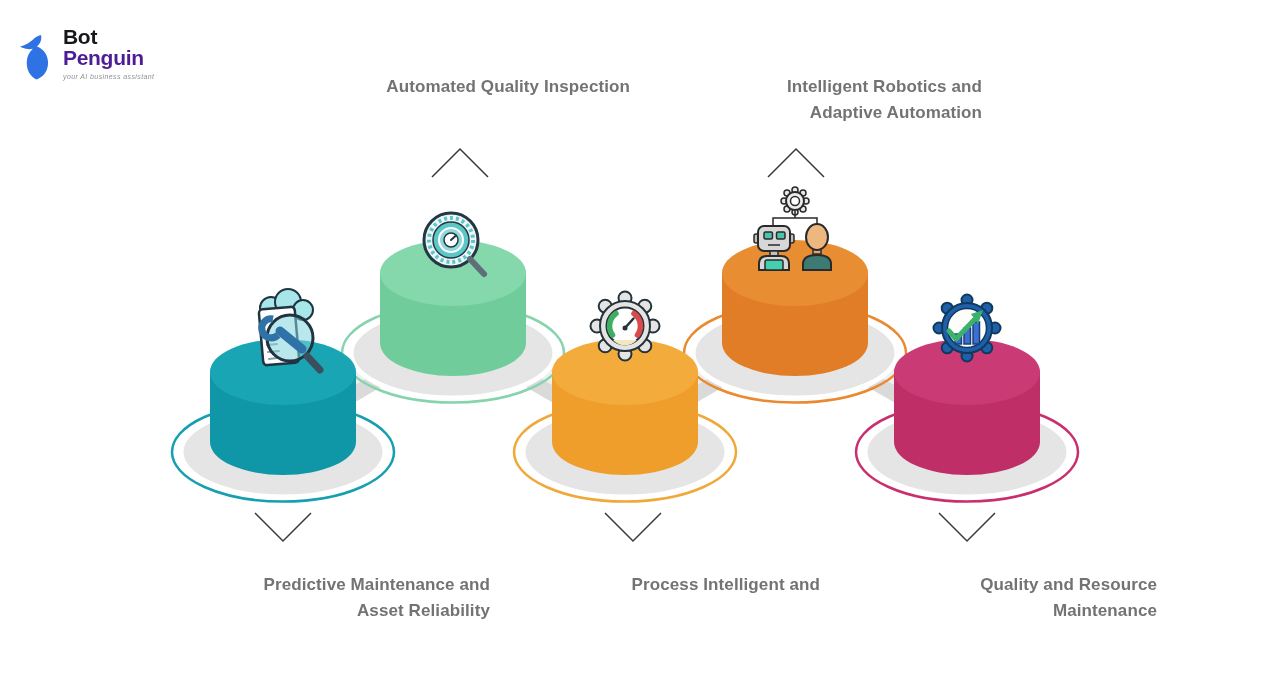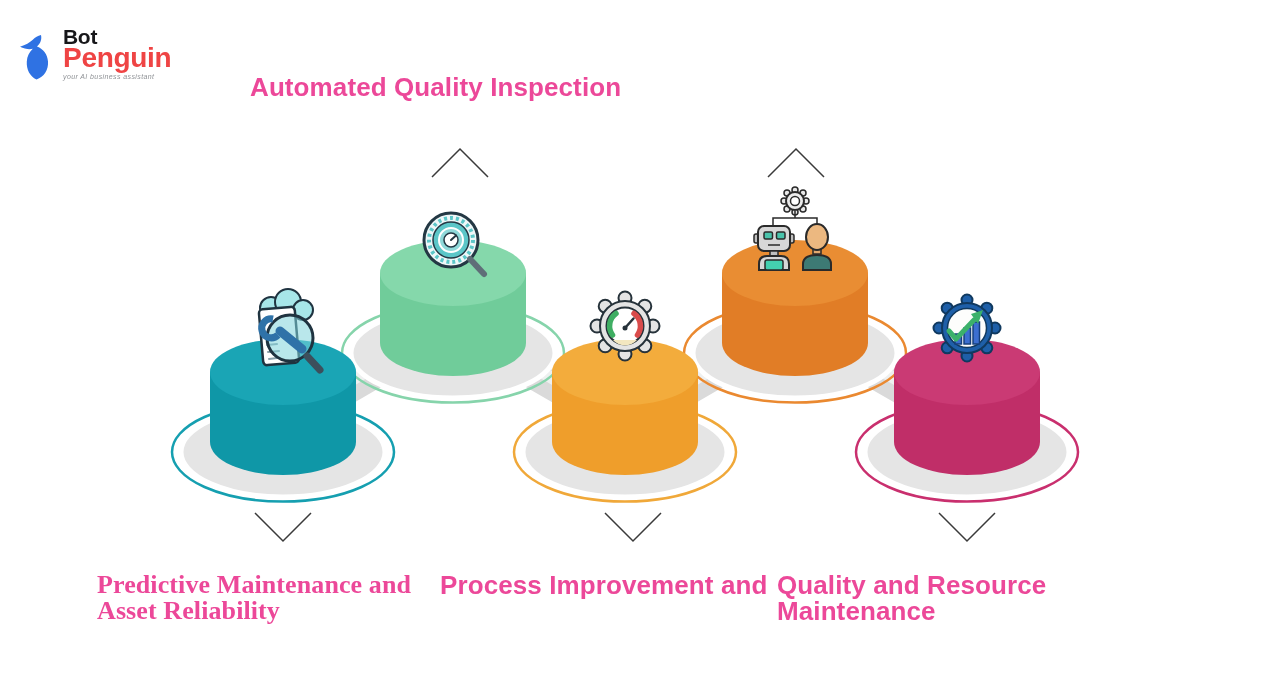--- a/index.html
+++ b/index.html
@@ -6,26 +6,26 @@
   .stage{
     position:relative;width:1288px;height:686px;overflow:hidden;
     background:#ffffff;font-family:"Liberation Sans",sans-serif;
   }
   .diagram-svg{position:absolute;left:0;top:0;}
   
   .logo{position:absolute;left:16px;top:26px;display:flex;align-items:flex-start;}
   .logo svg{display:block;margin-top:8px;}
   .logo-text{margin-left:7px;}
   .logo-bot{font-size:21px;font-weight:700;color:#17171a;line-height:21px;letter-spacing:-0.3px;}
-  .logo-penguin{font-size:28px;font-weight:700;color:#ef4444;line-height:22px;letter-spacing:-0.3px;}
+  .logo-penguin{font-size:21px;font-weight:700;color:#4c1d95;line-height:22px;letter-spacing:-0.3px;}
   .logo-tagline{font-size:7px;font-style:italic;color:#8f9296;margin-top:4px;letter-spacing:0.4px;}
   
   .step-label{
-    position:absolute;width:380px;text-align:left;
-    font-size:26px;font-weight:700;color:#ec4899;line-height:26px;letter-spacing:0.1px;
+    position:absolute;width:380px;text-align:right;
+    font-size:17px;font-weight:700;color:#737373;line-height:26px;letter-spacing:0.1px;
   }
   .step-label span{display:block;}
 </style>
 </head>
 <body>
 
 <div class="stage">
 
   <svg class="diagram-svg" width="1288" height="686" viewBox="0 0 1288 686">
 
@@ -182,25 +182,29 @@
     <div class="logo-text">
       <div class="logo-bot">Bot</div>
       <div class="logo-penguin">Penguin</div>
       <div class="logo-tagline">your AI business assistant</div>
     </div>
   </div>
 
   <div class="step-label" style="left:250px;top:74px;">
     <span>Automated Quality Inspection</span>
   </div>
-  <div class="step-label" style="left:97px;top:572px;font-family:Liberation Serif, serif;">
+  <div class="step-label" style="left:602px;top:74px;">
+    <span>Intelligent Robotics and</span>
+    <span>Adaptive Automation</span>
+  </div>
+  <div class="step-label" style="left:110px;top:572px;">
     <span>Predictive Maintenance and</span>
     <span>Asset Reliability</span>
   </div>
   <div class="step-label" style="left:440px;top:572px;">
-    <span>Process Improvement and</span>
+    <span>Process Intelligent and</span>
   </div>
   <div class="step-label" style="left:777px;top:572px;">
     <span>Quality and Resource</span>
     <span>Maintenance</span>
   </div>
 
 </div>
 
 </body></html>

